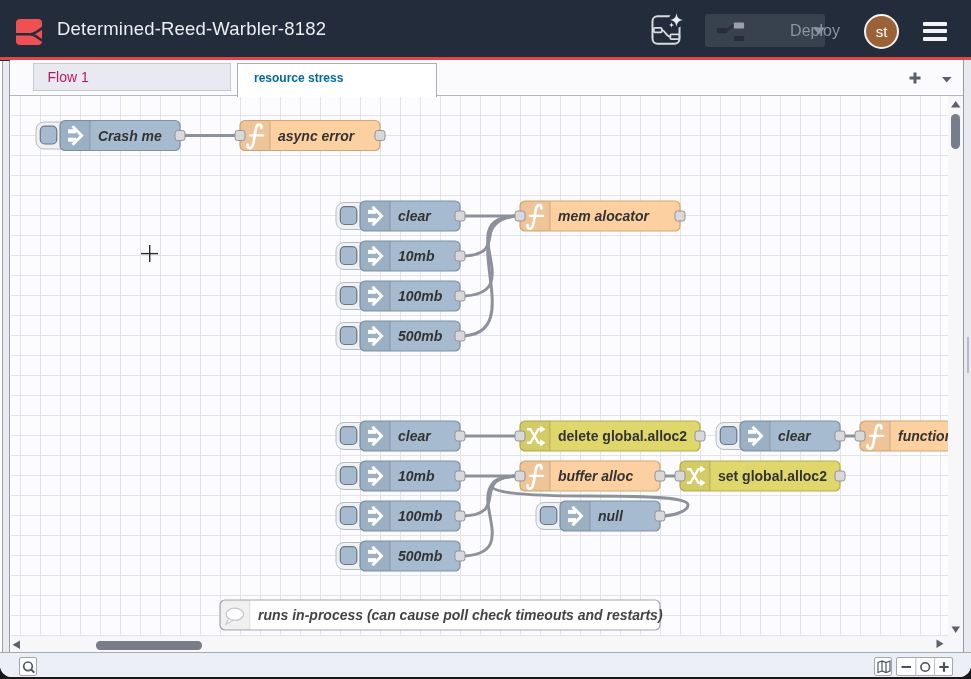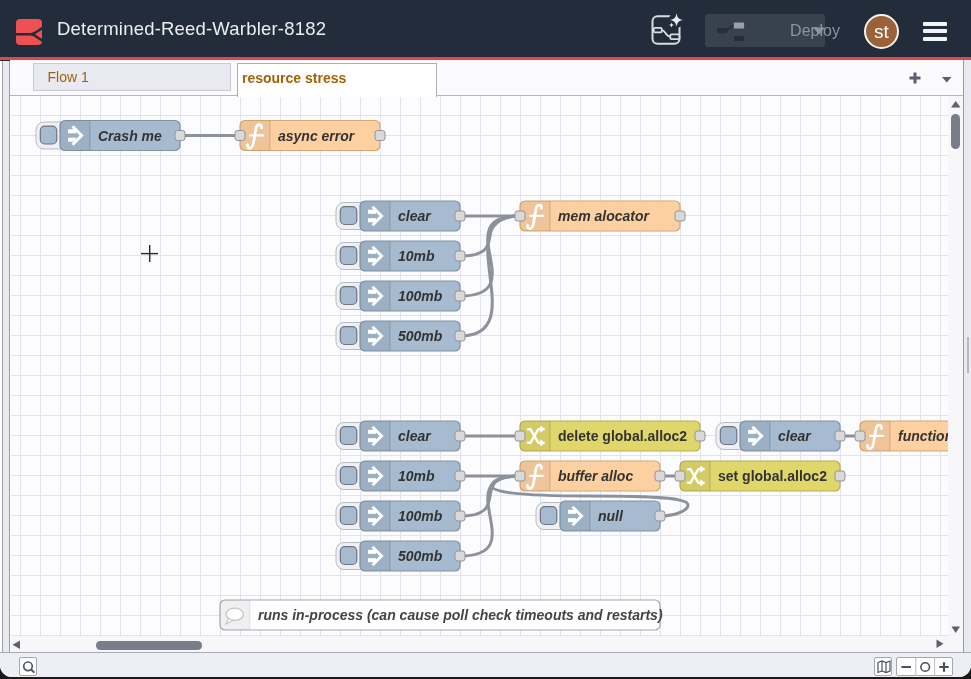--- a/index.html
+++ b/index.html
@@ -3,28 +3,28 @@
 <meta charset="utf-8">
 <style>
 html,body{margin:0;padding:0;}
 body{width:971px;height:679px;background:#191919;font-family:"Liberation Sans",sans-serif;overflow:hidden;}
 #app{position:absolute;left:0;top:0;width:971px;height:676.5px;border-radius:0 0 12px 12px;overflow:hidden;background:#fff;}
 
 #header{position:absolute;left:0;top:0;width:971px;height:73px;background:#222c3a;}
 #redline{position:absolute;left:0;top:57px;width:971px;height:3px;background:#e04848;}
 #logo{position:absolute;left:16px;top:19px;width:26px;height:26px;background:#ef5152;border-radius:4px;}
 #title{position:absolute;left:57px;top:0;height:57px;line-height:57px;color:#eceef0;font-size:18.5px;letter-spacing:0.2px;}
-#avatar{position:absolute;left:864px;top:14px;width:31px;height:31px;border-radius:50%;background:#9b6137;border:2px solid #f3f3f3;color:#fff;font-size:19px;text-align:center;line-height:31px;}
+#avatar{position:absolute;left:864px;top:14px;width:31px;height:31px;border-radius:50%;background:#9b6137;border:2px solid #f3f3f3;color:#fff;font-size:15px;text-align:center;line-height:31px;}
 .hbar{position:absolute;left:923px;width:24px;height:4.4px;border-radius:1px;background:#f2f3f5;}
 #deploybtn{position:absolute;left:705px;top:14px;width:120px;height:33px;background:#38424f;border-radius:3px;}
 #deploytext{position:absolute;left:40px;top:0;width:64px;height:33px;line-height:33px;text-align:center;color:#8a94a4;font-size:16px;margin-left:38px;}
 
 #tabbar{position:absolute;left:10px;top:60px;width:953px;height:36px;background:#fbfbfd;border-bottom:1px solid #b6b6c0;box-sizing:border-box;}
-#tab1{position:absolute;left:22.5px;top:3px;width:198px;height:28px;background:#e9e9f2;border:1px solid #c9c9d6;box-sizing:border-box;color:#a16207;font-size:14px;line-height:27px;padding-left:14px;}
-#tab2{position:absolute;left:237px;top:63px;width:200px;height:34px;background:#fff;border:1px solid #adadb8;border-bottom:none;box-sizing:border-box;color:#a16207;font-size:14px;font-weight:bold;line-height:29px;padding-left:4px;z-index:5;}
+#tab1{position:absolute;left:22.5px;top:3px;width:198px;height:28px;background:#e9e9f2;border:1px solid #c9c9d6;box-sizing:border-box;color:#be185d;font-size:14px;line-height:27px;padding-left:14px;}
+#tab2{position:absolute;left:237px;top:63px;width:200px;height:34px;background:#fff;border:1px solid #adadb8;border-bottom:none;box-sizing:border-box;color:#0369a1;font-size:12px;font-weight:bold;line-height:29px;padding-left:16px;z-index:5;}
 
 #paletteStrip{position:absolute;left:0;top:60.5px;width:10px;height:591.5px;background:linear-gradient(to right,#fff 0,#fff 2px,#a0a0ab 2px,#a0a0ab 3px,#eaeaf3 3px,#eaeaf3 9px,#9a9aa5 9px,#9a9aa5 10px);}
 #canvas{position:absolute;left:11px;top:96px;width:937px;height:540px;overflow:hidden;background:
  repeating-linear-gradient(to right, transparent 0, transparent 9px, #e3e3f0 9px, #e3e3f0 10px, transparent 10px, transparent 20px),
  repeating-linear-gradient(to bottom, transparent 0, transparent 19px, #e3e3f0 19px, #e3e3f0 20px),
  #fcfcfe; font-weight: bold;}
 #hscroll{position:absolute;left:11px;top:636px;width:937px;height:16px;background:#f7f7fa;}
 #hthumb{position:absolute;left:85px;top:5px;width:106px;height:8.5px;border-radius:4.2px;background:#787d8a;}
 #vscroll{position:absolute;left:948px;top:96px;width:16px;height:556px;background:#f7f7fa;}
 #vthumb{position:absolute;left:2.5px;top:17.5px;width:9.5px;height:35px;border-radius:4.7px;background:#787d8a;}

